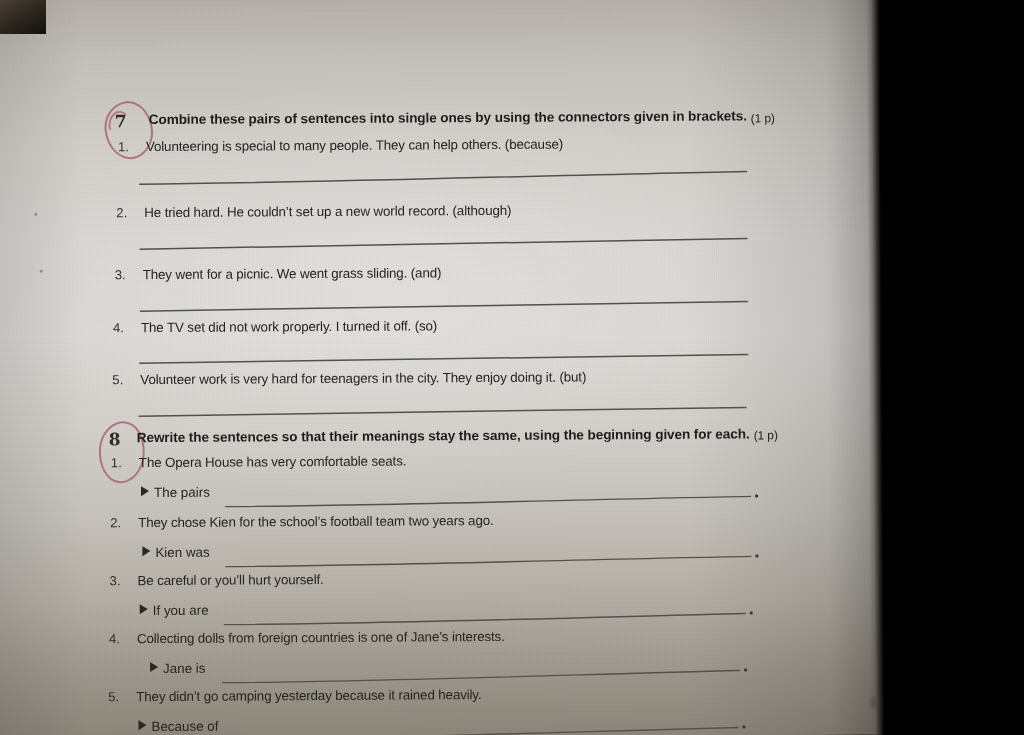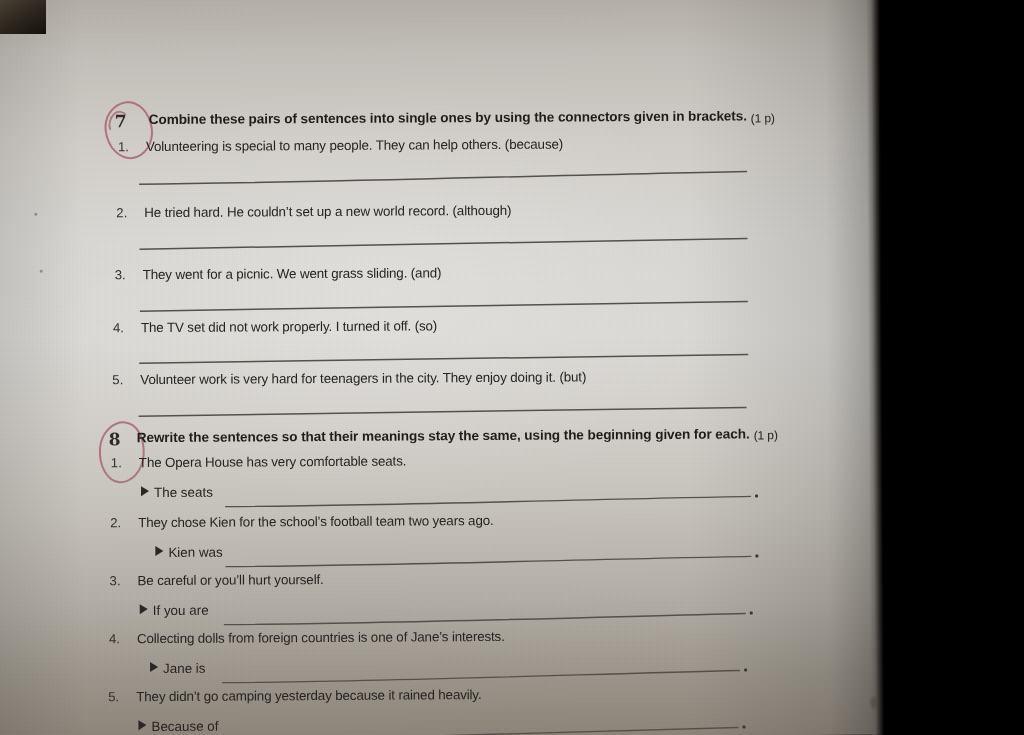--- a/index.html
+++ b/index.html
@@ -232,35 +232,35 @@
         <div class="circle circle8"></div>
         <span class="exnum" style="left:106px">8</span>
         <span class="head-title"><span>Rewrite the sentences so that their meanings stay the same, using the beginning given for each.</span><span class="pts" style="transform:translateY(1px) rotate(0deg)">(1 p)</span></span>
       </div>
 
       <div class="q" style="top:28px">
         <span class="qnum" style="left:108px;top:0">1.</span>
         <span class="qtext" style="left:136px;top:0">The Opera House has very comfortable seats.</span>
       </div>
       <div class="q" style="top:56px">
-        <span class="prompt" style="left:138px;top:0"><span class="tri"></span><span class="ptext">The seats</span></span>
+        <span class="prompt" style="left:138px;top:0"><span class="tri"></span><span class="ptext">The pairs</span></span>
       </div>
       <div class="rule" style="top:68px">
         <svg width="884" height="16" viewBox="0 0 884 16">
             <path d="M222 12 C 380 12, 580 7, 748 5" stroke="#55504a" stroke-width="1.4" fill="none"></path>
           </svg>
         <span class="dot" style="left:752px;top:3px"></span>
       </div>
 
       <div class="q" style="top:88px">
         <span class="qnum" style="left:107px;top:0">2.</span>
         <span class="qtext" style="left:135px;top:0">They chose Kien for the school’s football team two years ago.</span>
       </div>
       <div class="q" style="top:116px">
-        <span class="prompt" style="left:152px;top:0"><span class="tri"></span><span class="ptext">Kien was</span></span>
+        <span class="prompt" style="left:139px;top:0"><span class="tri"></span><span class="ptext">Kien was</span></span>
       </div>
       <div class="rule" style="top:128px">
         <svg width="884" height="16" viewBox="0 0 884 16">
             <path d="M222 12 C 380 12, 580 7, 748 5" stroke="#55504a" stroke-width="1.4" fill="none"></path>
           </svg>
         <span class="dot" style="left:752px;top:3px"></span>
       </div>
 
       <div class="q" style="top:146px">
         <span class="qnum" style="left:106px;top:0">3.</span>

